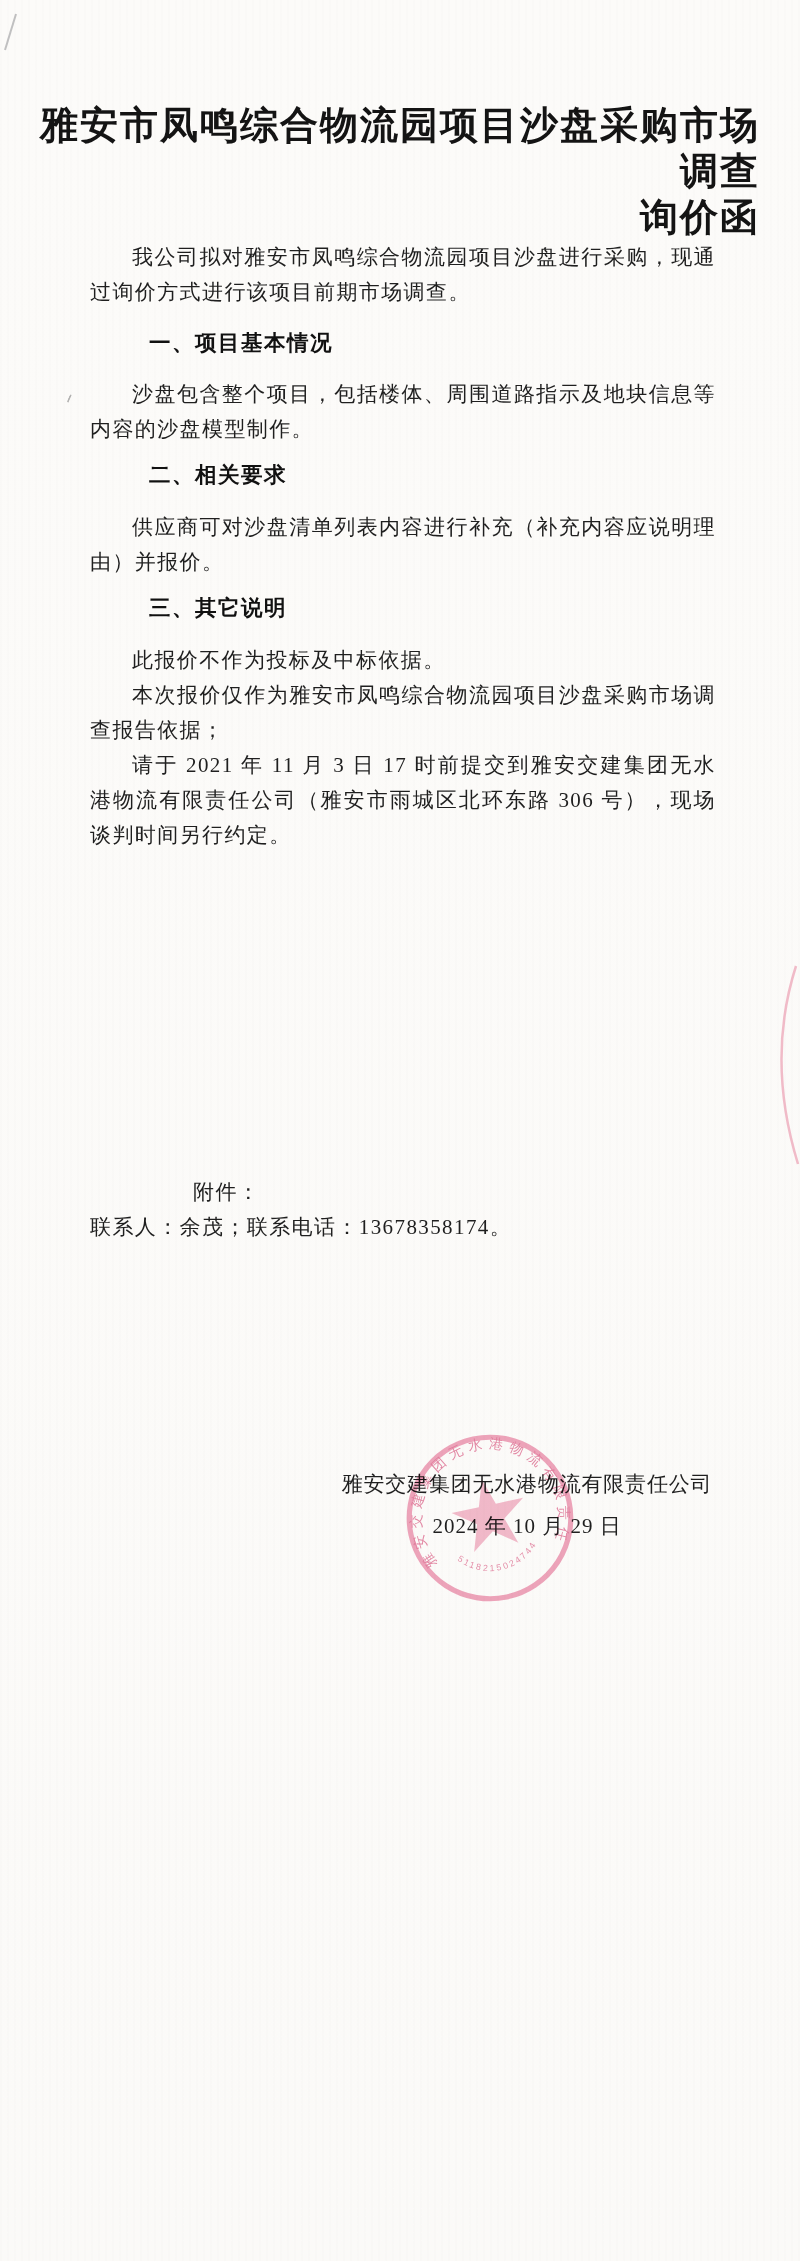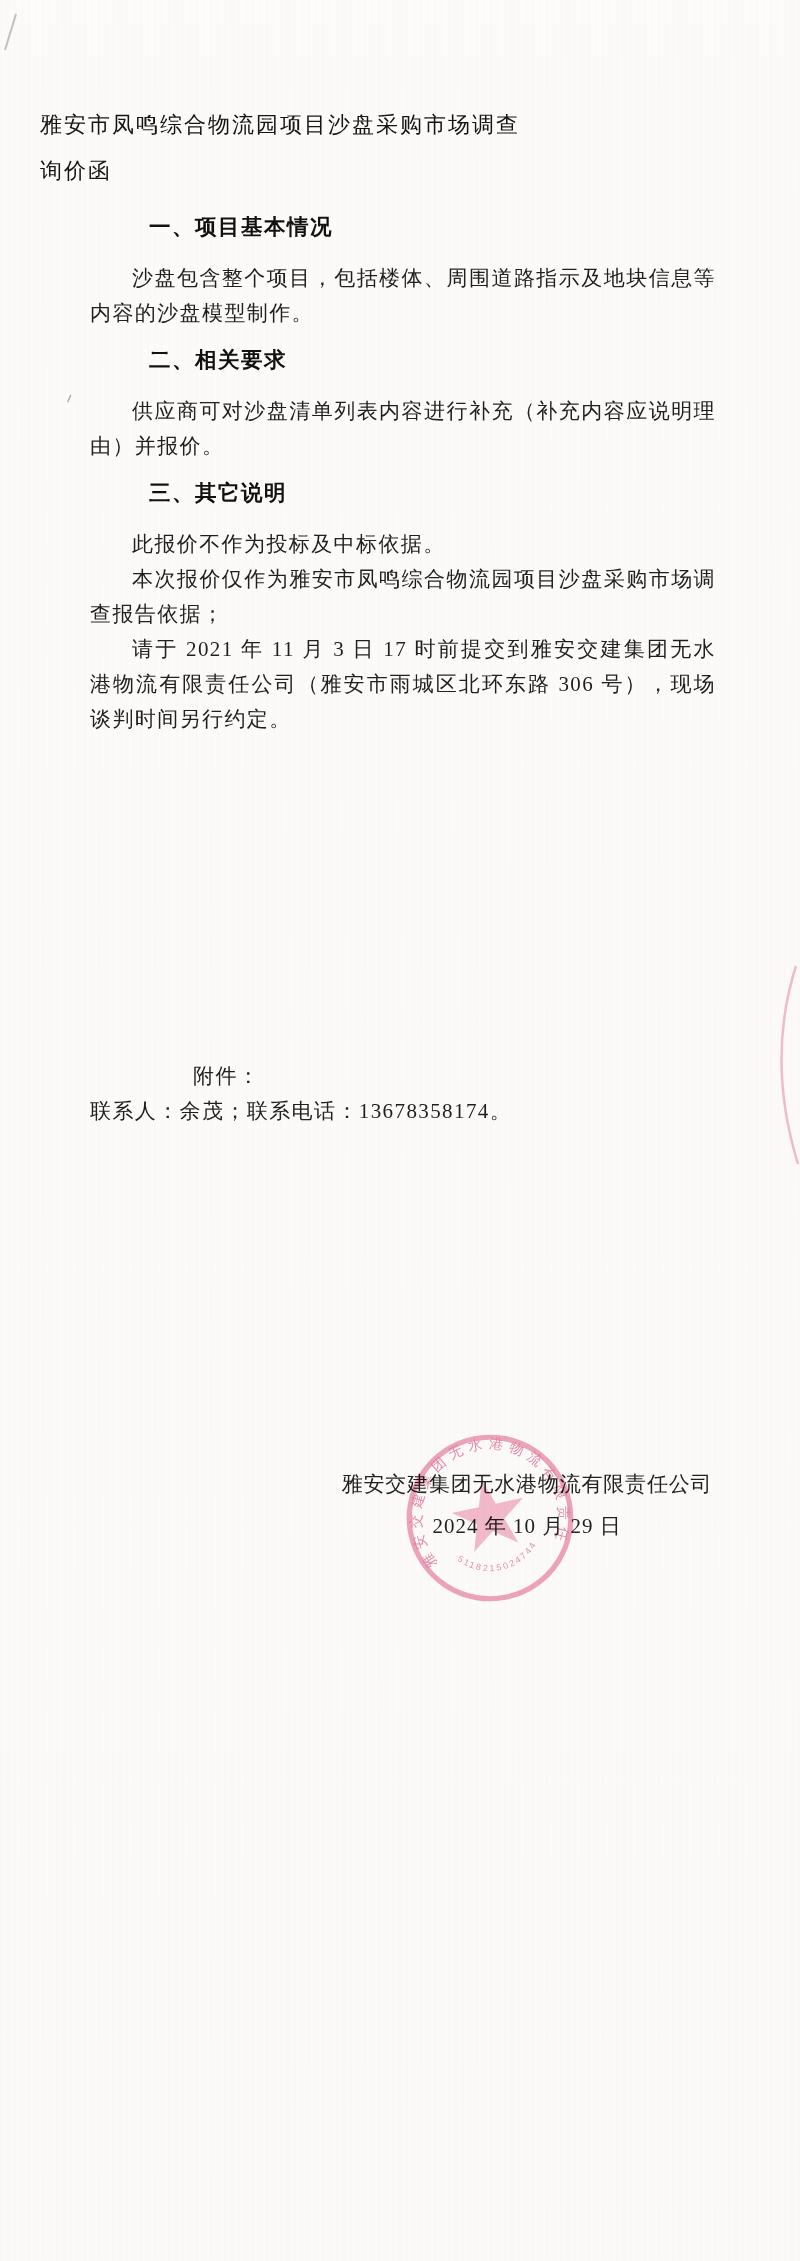--- a/index.html
+++ b/index.html
@@ -12,23 +12,23 @@
     position:relative;
     width:800px; height:2261px;
     background:
       repeating-linear-gradient(90deg, rgba(0,0,0,0.008) 0 2px, rgba(255,255,255,0) 2px 7px),
       linear-gradient(#fcfbf9, #fbfaf8);
     color:#1f1f1f;
     overflow:hidden;
   }
   .title-block {
     margin:102px 40px 0 40px;
-    text-align:left;
-    font-weight:normal;
-    font-size:22px;
+    text-align:right;
+    font-weight:bold;
+    font-size:38px;
     line-height:46px;
     letter-spacing:2px;
     color:#141414;
   }
   .doc-body {
     margin:0 84px 0 90px; 
     font-size:21px;
     line-height:35px;
     letter-spacing:1.4px;
     text-align:justify;
@@ -38,21 +38,21 @@
   .sec-heading {
     font-family:"Liberation Sans", "DejaVu Sans", sans-serif;
     font-weight:bold;
     font-size:21.5px;
     line-height:35px;
     letter-spacing:1.5px;
     color:#111;
     margin:16px; padding-left:2em;
   }
   .mt16 { margin-top:16px; }
-  .mt12 { margin-top:12px; }
+  .mt12 { margin-top:12px;font-family:Liberation Mono, monospace; }
   .mt18 { margin-top:18px; }
   .attachments {
     display:flex;
     margin-top:322px;
     margin-left:103px;
     text-indent:0;
     align-items:center;
   }
   .attachments .att-label { white-space:nowrap; }
   .att-items .att-item { text-indent:0; margin:0 0 7px 0; }
@@ -105,20 +105,21 @@
     <path d="M36,6 Q6,100 38,204" stroke="rgba(232,135,160,0.55)" stroke-width="2.5" fill="none"></path>
   </svg>
 
   <div class="title-block">
     <div>雅安市凤鸣综合物流园项目沙盘采购市场调查</div>
     <div>询价函</div>
   </div>
 
   <div class="doc-body">
 
+    <p class="intro">我公司拟对雅安市凤鸣综合物流园项目沙盘进行采购，现通过询价方式进行该项目前期市场调查。</p>
 
     <h2 class="sec-heading mt16">一、项目基本情况</h2>
     <p>沙盘包含整个项目，包括楼体、周围道路指示及地块信息等内容的沙盘模型制作。</p>
 
     <h2 class="sec-heading mt12">二、相关要求</h2>
     <p>供应商可对沙盘清单列表内容进行补充（补充内容应说明理由）并报价。</p>
 
     <h2 class="sec-heading mt12">三、其它说明</h2>
     <p>此报价不作为投标及中标依据。</p>
     <p>本次报价仅作为雅安市凤鸣综合物流园项目沙盘采购市场调查报告依据；</p>

